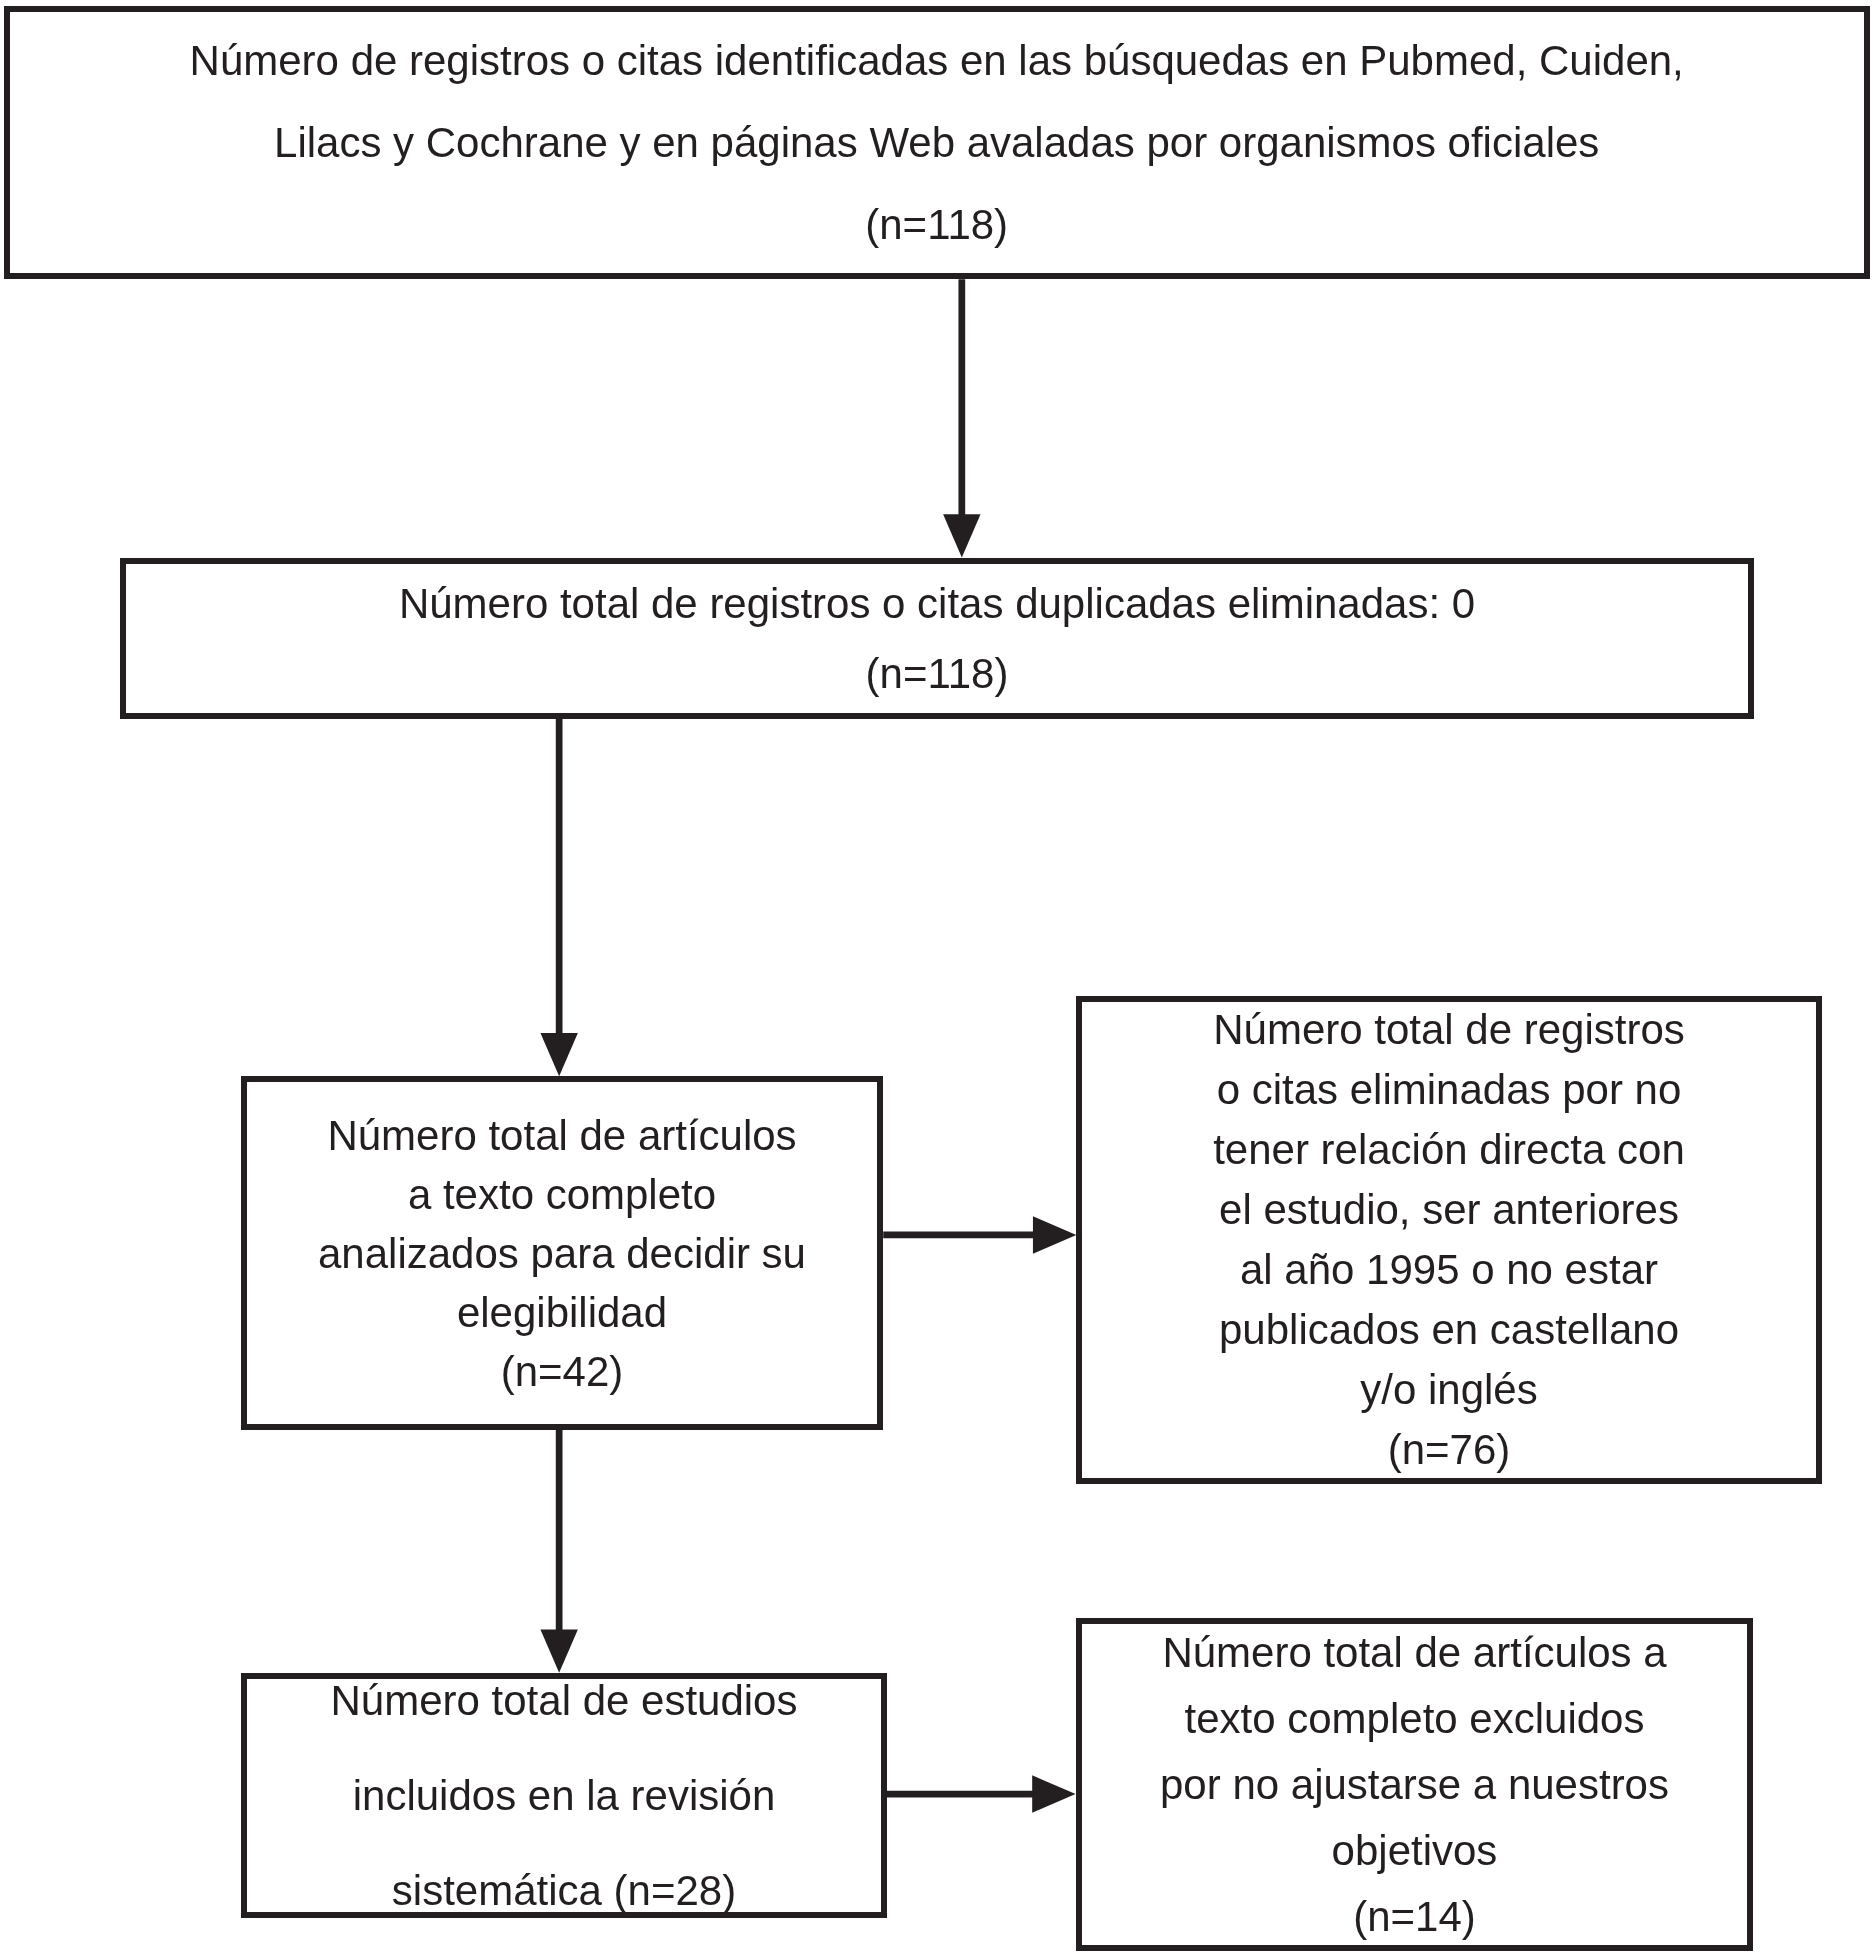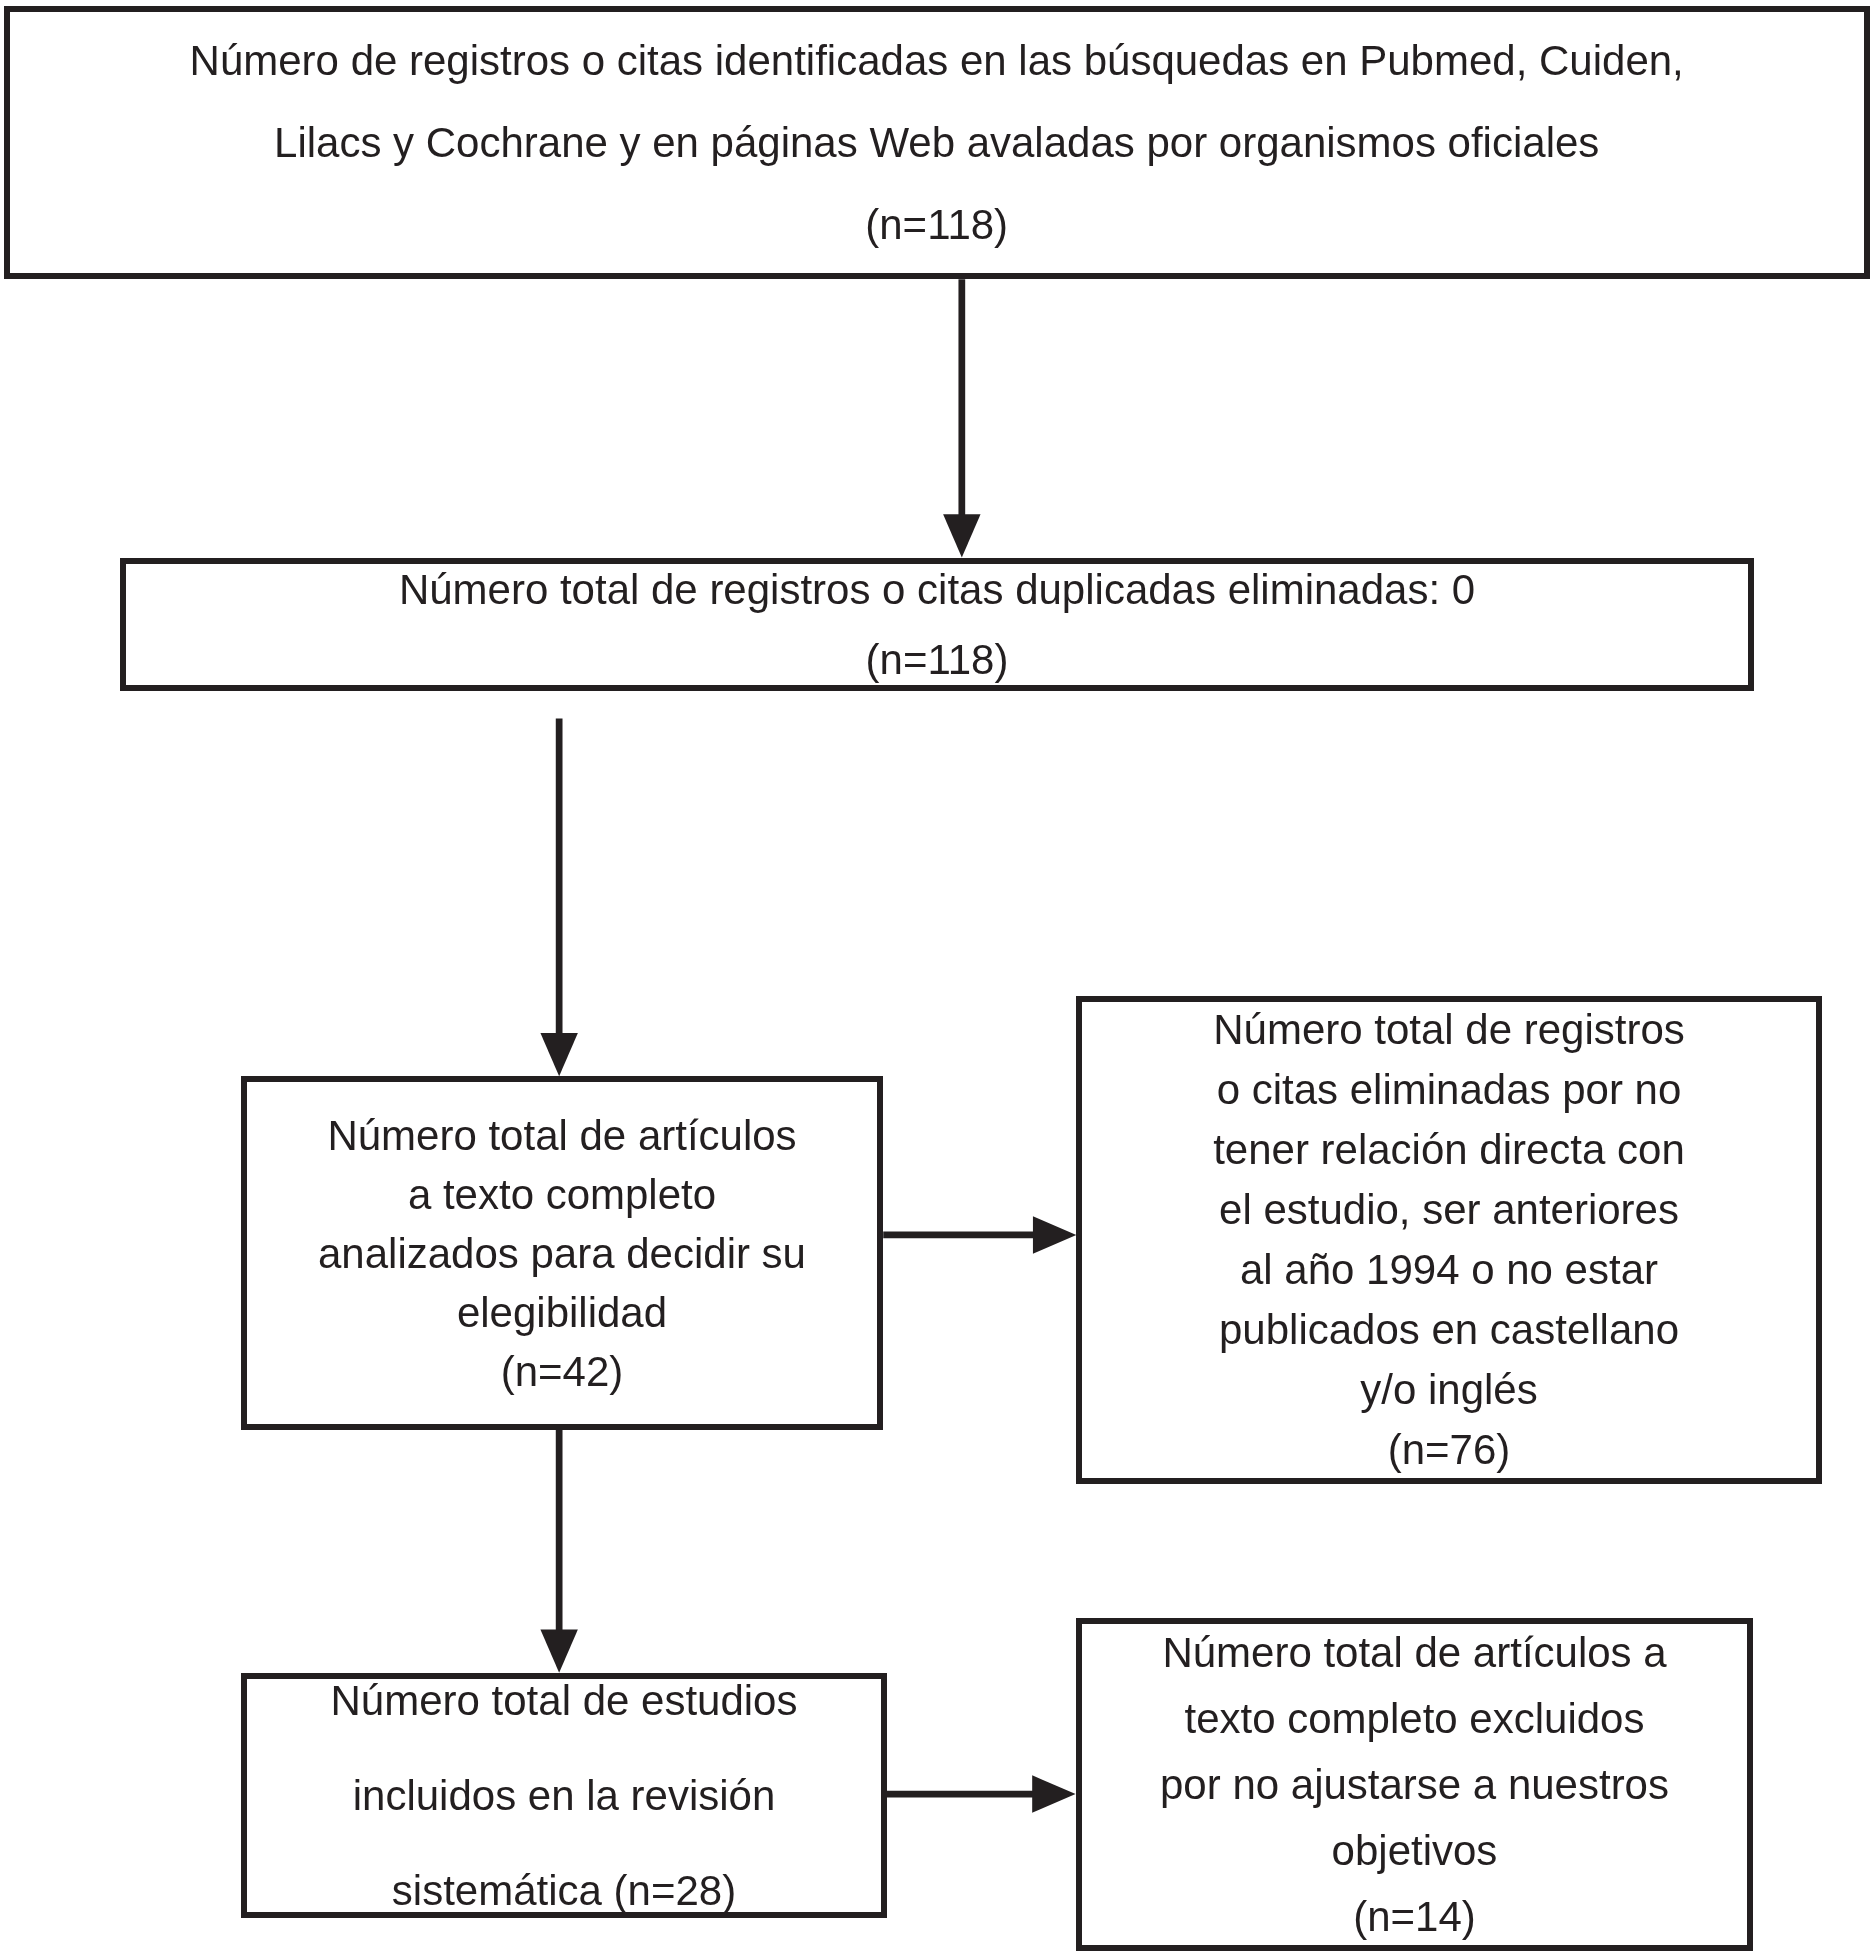--- a/index.html
+++ b/index.html
@@ -26,21 +26,21 @@
     align-items: center;
     text-align: center;
     font-size: 42px;
     line-height: 60px;
   }
   .flow-box .line {
     white-space: nowrap;
   }
   
   #box-identified        { left: 3.7px;    top: 6px;    width: 1866px; height: 273px; line-height: 82px; }
-  #box-duplicates        { left: 120px;  top: 558px;  width: 1634px; height: 133px; line-height: 70px;  }
+  #box-duplicates        { left: 120px;  top: 558px;  width: 1634px; height: 161px; line-height: 70px;  }
   #box-fulltext-assessed { left: 241px;  top: 1076px; width: 642px;  height: 354px; line-height: 59px;  }
   #box-records-excluded  { left: 1076px; top: 996px; width: 746px;  height: 488px; line-height: 60px;  }
   #box-included          { left: 241px;  top: 1673px; width: 646px;  height: 245px; line-height: 67px; gap: 28px;  }
   #box-fulltext-excluded { left: 1076px; top: 1618px; width: 677px;  height: 333px; line-height: 66px;  }
   #arrow-overlay {
     position: absolute;
     left: 0;
     top: 0;
     width: 1875px;
     height: 1955px;
@@ -92,21 +92,21 @@
     <div class="line">analizados para decidir su</div>
     <div class="line">elegibilidad</div>
     <div class="line">(n=42)</div>
   </div>
 
   <div class="flow-box" id="box-records-excluded">
     <div class="line">Número total de registros</div>
     <div class="line">o citas eliminadas por no</div>
     <div class="line">tener relación directa con</div>
     <div class="line">el estudio, ser anteriores</div>
-    <div class="line">al año 1994 o no estar</div>
+    <div class="line">al año 1995 o no estar</div>
     <div class="line">publicados en castellano</div>
     <div class="line">y/o inglés</div>
     <div class="line">(n=76)</div>
   </div>
 
   <div class="flow-box" id="box-included">
     <div class="line">Número total de estudios</div>
     <div class="line">incluidos en la revisión</div>
     <div class="line">sistemática (n=28)</div>
   </div>

